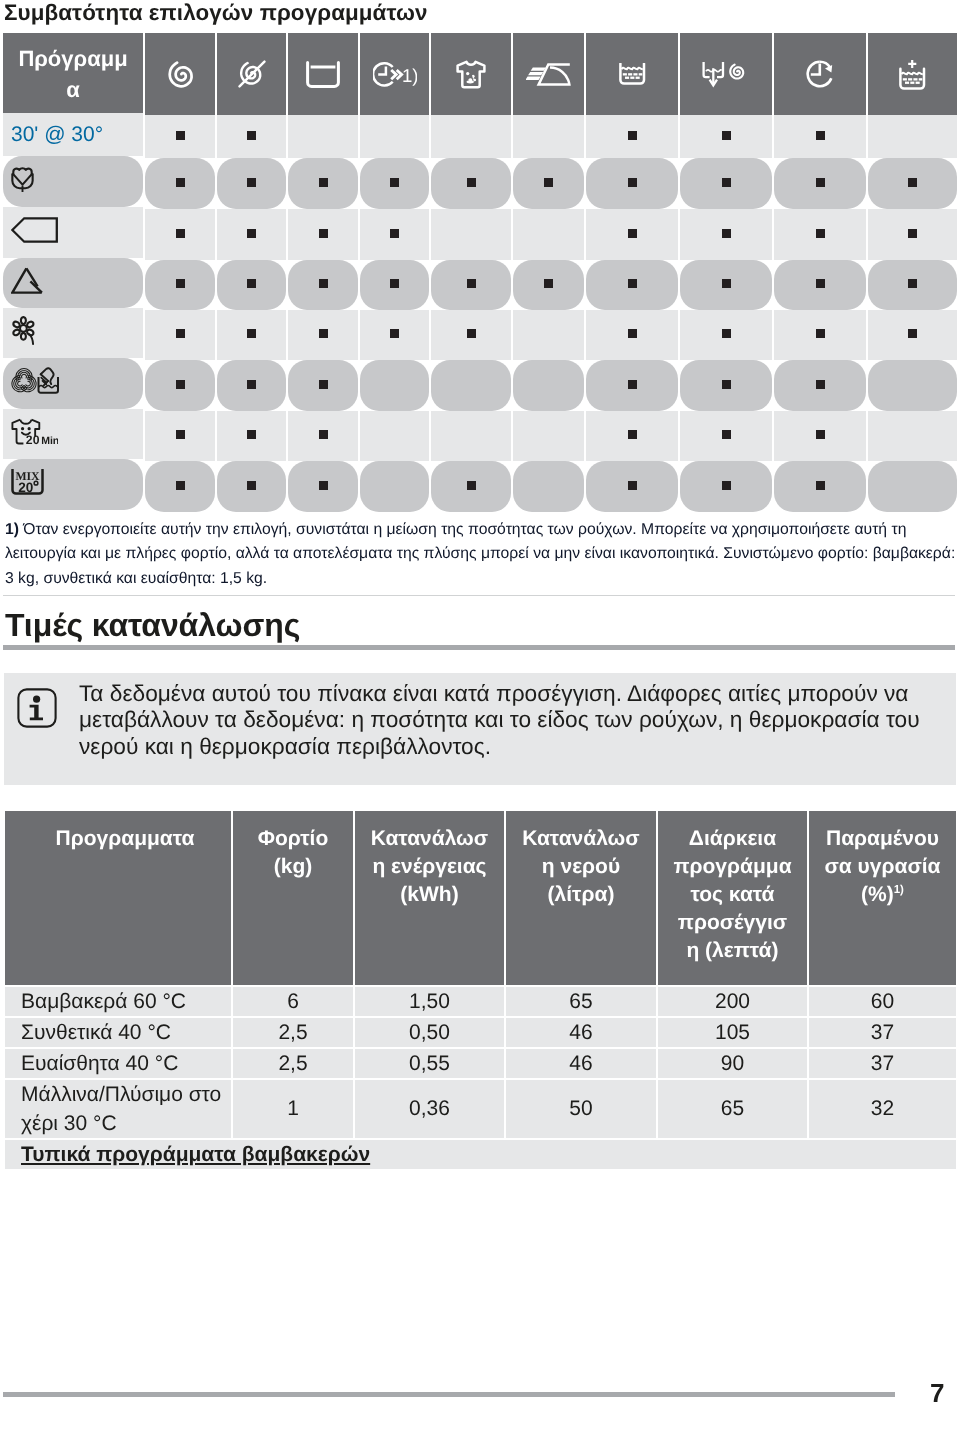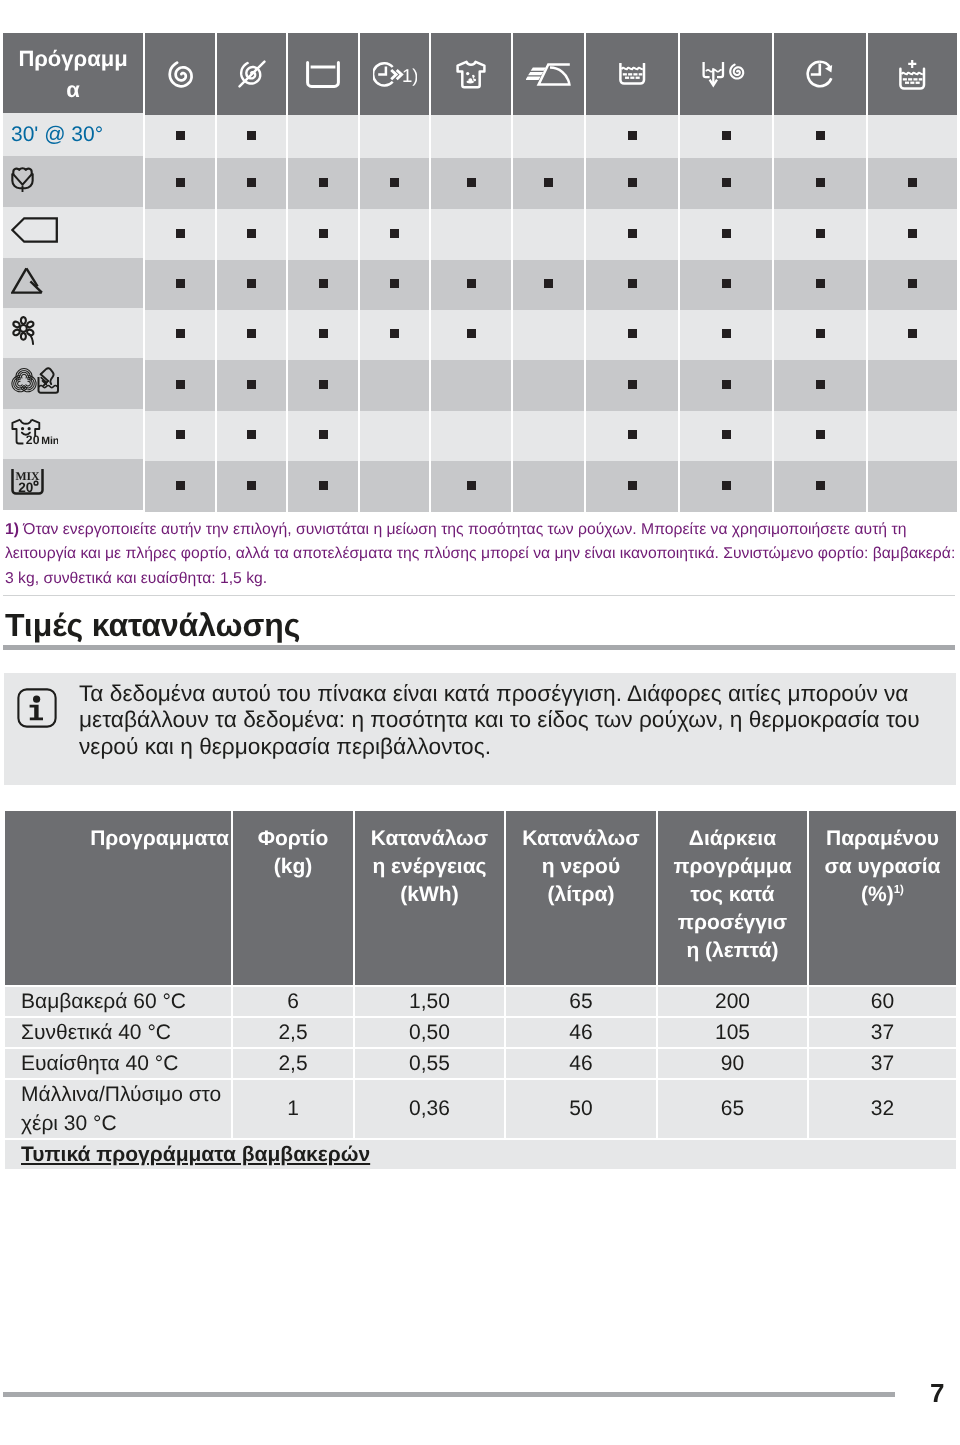--- a/index.html
+++ b/index.html
@@ -14,32 +14,32 @@
               letter-spacing:.1px;line-height:26px;white-space:nowrap;}
 
   
   .matrix{position:absolute;left:1px;top:33px;width:956px;
           border-collapse:separate;border-spacing:2px 0;table-layout:fixed;}
   .matrix td{padding:0;vertical-align:middle;}
   .matrix .hdr{background:#6d6e71;height:82px;}
   .matrix .hdr.progcol{color:#fff;font-size:22px;font-weight:bold;text-align:center;
                        line-height:31px;padding:0 10px;word-break:break-all;}
   .matrix .rowA{background:#e6e7e8;}
-  .matrix .rowB{background:#c7c8ca;}
+  .matrix .rowB{background:#c7c8ca;border-radius:19px;}
   
     .matrix td.lbl{padding-left:8px;font-size:21px;color:#0369a1;white-space:nowrap;position:relative;top:-2px;}
   .matrix td.mk{text-align:center;}
   .sq{display:inline-block;width:9px;height:9px;background:#231f20;vertical-align:middle;position:relative;top:-1px;}
   .hicon{display:flex;align-items:center;justify-content:center;}
   .matrix .hdr{text-align:center;}
   .picon{display:inline-flex;align-items:center;}
 
   
   .fnote{position:absolute;left:5px;top:518px;width:953px;font-size:15.72px;
-         line-height:24.4px;color:#701a75;text-align:left;}
+         line-height:24.4px;color:#0f172a;text-align:left;}
   .fnote b{font-weight:bold;}
   .rule{position:absolute;left:3px;width:952px;}
 
   
   .sec-title{position:absolute;left:5px;top:607px;font-size:32px;font-weight:bold;
              color:#1d1d1b;line-height:36px;letter-spacing:-0.1px;}
 
   
   .infobox{position:absolute;left:4px;top:673px;width:952px;height:112px;background:#e6e7e8;}
   .infoicon{position:absolute;left:13px;top:15px;line-height:0;}
@@ -47,35 +47,36 @@
            line-height:26.3px;color:#1d1d1b;}
 
   
   .ctab{position:absolute;left:3px;top:809px;width:953px;
         border-collapse:separate;border-spacing:2px 2px;table-layout:fixed;}
   .ctab td{padding:0;}
   .ctab .ch{background:#6d6e71;color:#fff;font-weight:bold;font-size:21px;
             text-align:center;vertical-align:top;padding:14px 2px 0;line-height:28px;height:160px;}
   .ctab .ch .hl{display:block;white-space:nowrap;}
   .ctab .ch.first .hl{display:inline;}
-  .ctab .ch.first{text-align:right;padding-left:16px;word-break:normal;}
+  .ctab .ch.first{text-align:center;padding-left:16px;word-break:normal;}
   .ctab .cl{background:#e6e7e8;font-size:21px;color:#1d1d1b;padding:0 0 0 16px;line-height:29px;}
   .ctab .cv{background:#e6e7e8;font-size:21px;color:#1d1d1b;text-align:center;}
   .ctab .cl.grp{font-weight:bold;text-decoration:underline;}
   .ctab sup{font-size:11.5px;vertical-align:super;line-height:0;}
 
   
   .fbar{position:absolute;left:3px;top:1392px;width:892px;height:5px;background:#a7a9ac;}
   .pnum{position:absolute;left:930px;top:1378px;font-size:26px;font-weight:bold;color:#1d1d1b;}
 </style>
 </head>
 <body>
 
 <div class="page">
 
+  <div class="page-title">Συμβατότητα επιλογών προγραμμάτων</div>
 
   <table class="matrix">
       <colgroup>
         <col style="width:140px">
         <col style="width:70px">
         <col style="width:69px">
         <col style="width:70px">
         <col style="width:69px">
         <col style="width:80px">
         <col style="width:71px">

